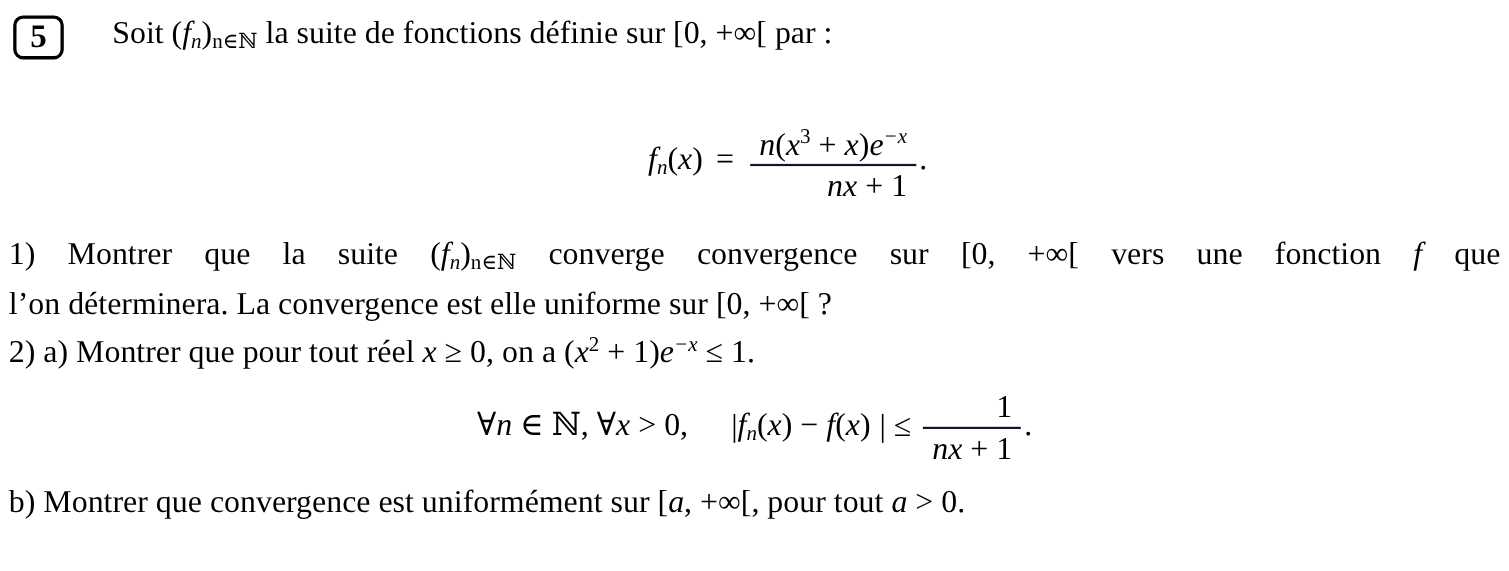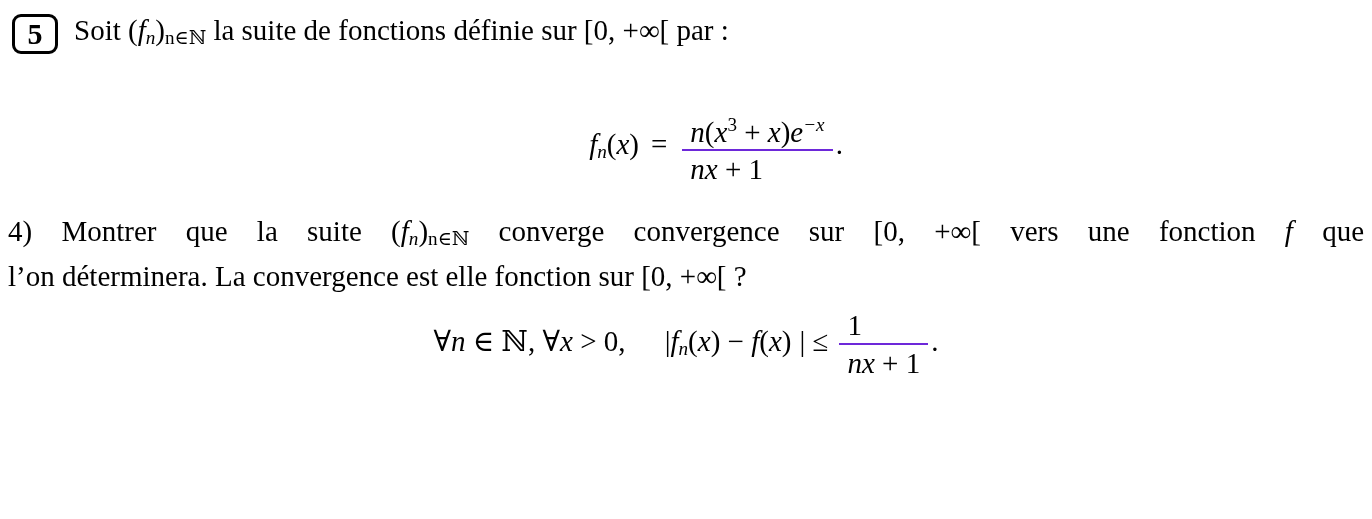--- a/index.html
+++ b/index.html
@@ -15,39 +15,39 @@
 
   
   .header-row { display: flex; align-items: center; margin-bottom: 0; }
   .ex-box {
     min-width: 46px; height: 40px;
     border: 3px solid #000; border-radius: 9px;
     display: flex; align-items: center; justify-content: center;
     font-weight: 700; font-size: 30px;
     margin-left: 4px; padding: 0 4px; box-sizing: border-box;
   }
-  .header-text { margin-left: 16px; }
+  .header-text { margin-left: 44px; }
 
   
   .line { line-height: 37.5px; }
   .justify-full { text-align: justify; text-align-last: justify; }
 
   
   .mi { font-style: italic; }
   .sub { font-size: 0.66em; vertical-align: -0.22em; }
   .sup { font-size: 0.66em; vertical-align: 0.55em; }
 
   
   .display { text-align: center; line-height: 36px; }
   .display-fn { margin: 50px 0 26px 0; padding-left: 60px; }
   .display-bound { margin: 12px 0 12px 0; }
 
-  .frac { display: inline-block; vertical-align: middle; text-align: left; margin: 0 3px; }
+  .frac { display: inline-block; vertical-align: middle; text-align: right; margin: 0 3px; }
   .fnum, .fden { display: block; line-height: 34px; padding: 1px 8px; }
-  .fden { border-top: 2px solid #6d28d9; }
+  .fden { border-top: 2px solid #0f172a; }
 
   .eq { margin: 0 12px; }
   .rel { margin: 0 8px; }
   .quad-gap { margin-left: 1.35em; }
 </style>
 </head>
 <body>
 
 <div class="doc">
 
@@ -58,27 +58,33 @@
     <div class="header-text line">
       <span>Soit (</span><span class="mi">f</span><span class="sub mi">n</span><span>)</span><span class="sub">n∈ℕ</span><span> la suite de fonctions définie sur [0, +∞[ par :</span>
     </div>
   </div>
 
   <div class="display display-fn">
     <span class="mi">f</span><span class="sub mi">n</span><span>(</span><span class="mi">x</span><span>)</span><span class="eq">=</span><span class="frac"><span class="fnum"><span class="mi">n</span><span>(</span><span class="mi">x</span><span class="sup">3</span><span> + </span><span class="mi">x</span><span>)</span><span class="mi">e</span><span class="sup mi">−x</span></span><span class="fden"><span class="mi">nx</span><span> + 1</span></span></span><span>.</span>
   </div>
 
   <div class="line justify-full">
-    <span>4) Montrer que la suite (</span><span class="mi">f</span><span class="sub mi">n</span><span>)</span><span class="sub">n∈ℕ</span><span> converge convergence sur [0, +∞[ vers une fonction </span><span class="mi">f</span><span> que</span>
+    <span>1) Montrer que la suite (</span><span class="mi">f</span><span class="sub mi">n</span><span>)</span><span class="sub">n∈ℕ</span><span> converge convergence sur [0, +∞[ vers une fonction </span><span class="mi">f</span><span> que</span>
   </div>
 
   <div class="line">
-    <span>l’on déterminera. La convergence est elle fonction sur [0, +∞[ ?</span>
+    <span>l’on déterminera. La convergence est elle uniforme sur [0, +∞[ ?</span>
   </div>
 
+  <div class="line">
+    <span>2) a) Montrer que pour tout réel </span><span class="mi">x</span><span> ≥ 0, on a (</span><span class="mi">x</span><span class="sup">2</span><span> + 1)</span><span class="mi">e</span><span class="sup mi">−x</span><span> ≤ 1.</span>
+  </div>
 
 
   <div class="display display-bound">
     <span>∀</span><span class="mi">n</span><span> ∈ ℕ, ∀</span><span class="mi">x</span><span> &gt; 0,</span><span class="quad-gap">|</span><span class="mi">f</span><span class="sub mi">n</span><span>(</span><span class="mi">x</span><span>)</span><span> − </span><span class="mi">f</span><span>(</span><span class="mi">x</span><span>)</span><span class="rel">| ≤</span><span class="frac"><span class="fnum">1</span><span class="fden"><span class="mi">nx</span><span> + 1</span></span></span><span>.</span>
   </div>
 
+  <div class="line">
+    <span>b) Montrer que convergence est uniformément sur [</span><span class="mi">a</span><span>, +∞[, pour tout </span><span class="mi">a</span><span> &gt; 0.</span>
+  </div>
 
 </div>
 
 </body></html>

